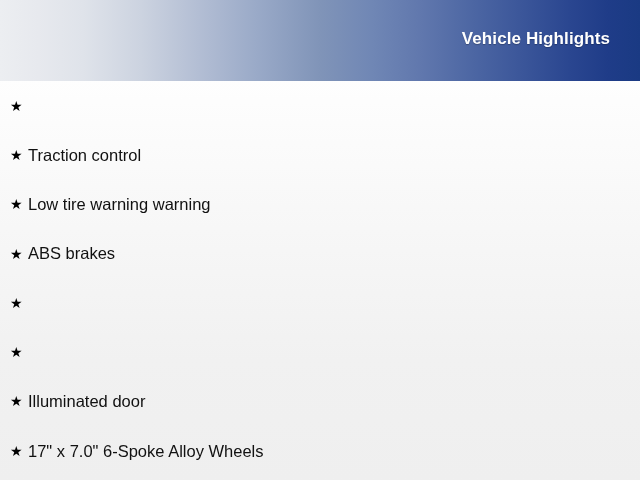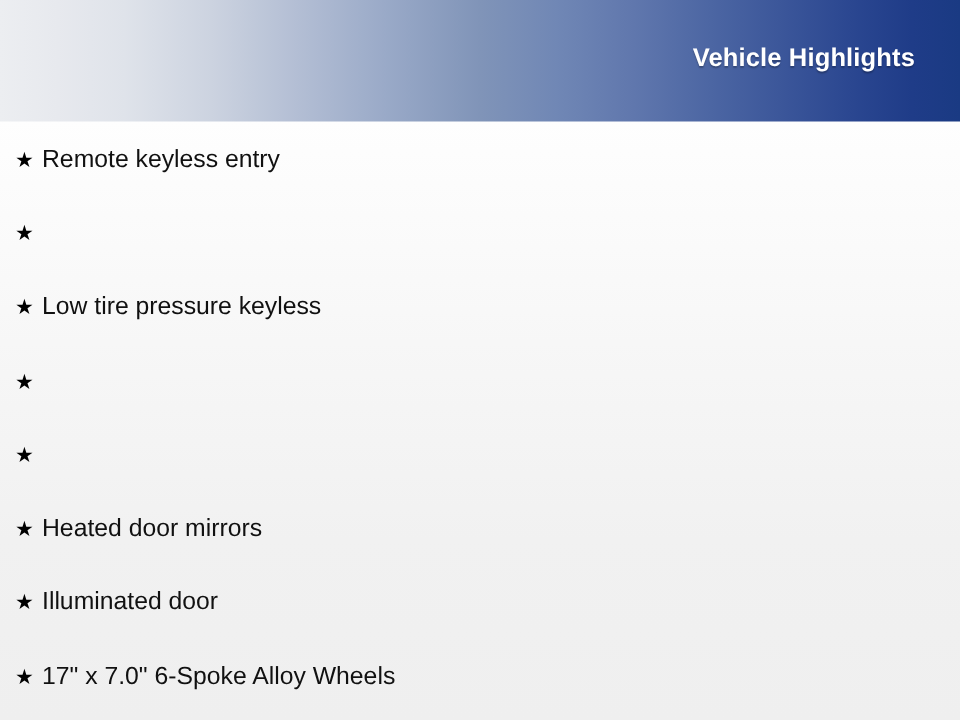--- a/index.html
+++ b/index.html
@@ -100,43 +100,43 @@
 <div class="page">
 
   <div class="header-band">
     <div class="header-title">Vehicle Highlights</div>
   </div>
 
   <ul class="highlights-list">
 
     <li class="highlight-item">
       <span class="star-icon">★</span>
-      <span class="highlight-label">Remote keyless entry</span>
+    </li>
+
+    <li class="highlight-item">
+      <span class="star-icon">★</span>
+      <span class="highlight-label">Traction control</span>
+    </li>
+
+    <li class="highlight-item">
+      <span class="star-icon">★</span>
+      <span class="highlight-label">Low tire warning warning</span>
+    </li>
+
+    <li class="highlight-item">
+      <span class="star-icon">★</span>
+      <span class="highlight-label">ABS brakes</span>
     </li>
 
     <li class="highlight-item">
       <span class="star-icon">★</span>
     </li>
 
     <li class="highlight-item">
       <span class="star-icon">★</span>
-      <span class="highlight-label">Low tire pressure keyless</span>
-    </li>
-
-    <li class="highlight-item">
-      <span class="star-icon">★</span>
-    </li>
-
-    <li class="highlight-item">
-      <span class="star-icon">★</span>
-    </li>
-
-    <li class="highlight-item">
-      <span class="star-icon">★</span>
-      <span class="highlight-label">Heated door mirrors</span>
     </li>
 
     <li class="highlight-item">
       <span class="star-icon">★</span>
       <span class="highlight-label">Illuminated door</span>
     </li>
 
     <li class="highlight-item">
       <span class="star-icon">★</span>
       <span class="highlight-label">17" x 7.0" 6-Spoke Alloy Wheels</span>

